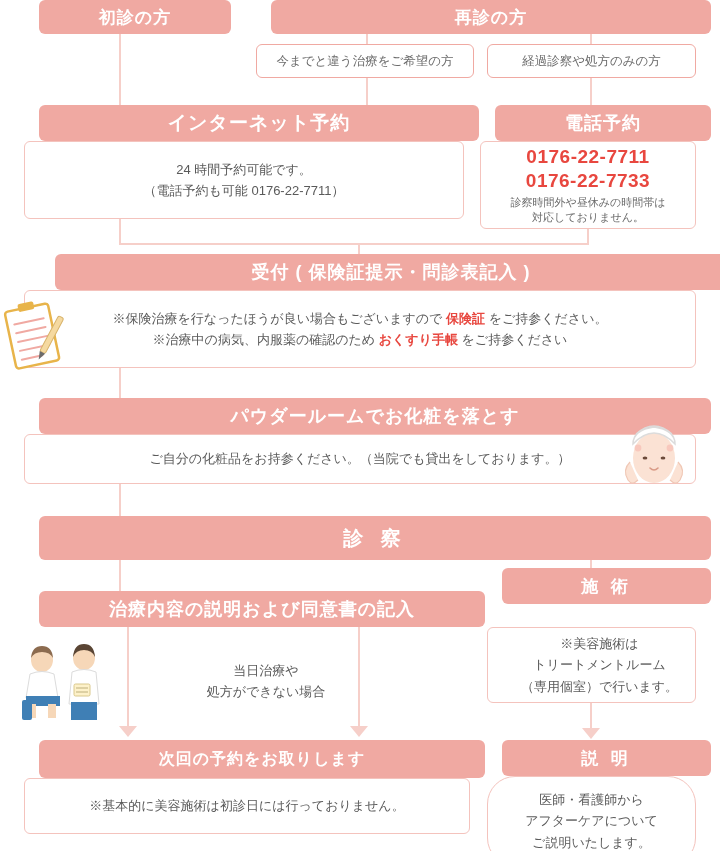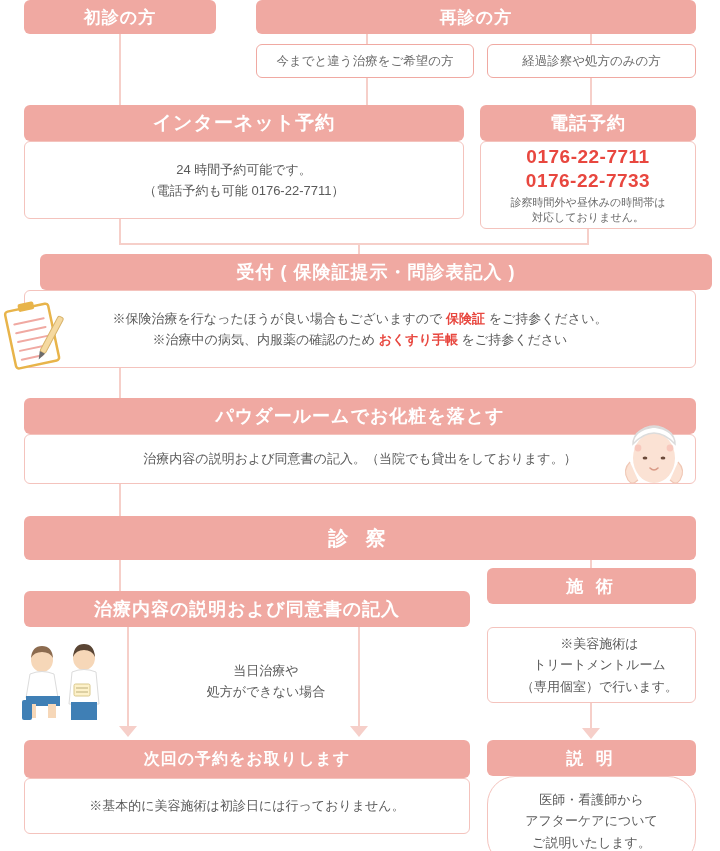--- a/index.html
+++ b/index.html
@@ -25,20 +25,21 @@
     position: absolute;
     background: #f0a9a2;
     border-radius: 6px;
     color: #ffffff;
     display: flex;
     align-items: center;
     justify-content: center;
     font-weight: bold;
     letter-spacing: 1px;
     box-sizing: border-box;
+    margin-left: 15px;
   }
   .panel {
     position: absolute;
     background: #ffffff;
     border: 1px solid #f4c3bd;
     border-radius: 6px;
     box-sizing: border-box;
     display: flex;
     flex-direction: column;
     align-items: center;
@@ -216,21 +217,21 @@
     </div>
     <div class="txt">
       <span>※治療中の病気、内服薬の確認のため </span><span class="red">おくすり手帳</span><span> をご持参ください</span>
     </div>
   </div>
 
   <div class="hdr" id="hdr-powder">
     <span>パウダールームでお化粧を落とす</span>
   </div>
   <div class="panel" id="panel-powder">
-    <div class="txt">治療内容の説明および同意書の記入。（当院でも貸出をしております。）</div>
+    <div class="txt">ご自分の化粧品をお持参ください。（当院でも貸出をしております。）</div>
   </div>
 
   <div class="hdr" id="hdr-exam">
     <span>診 察</span>
   </div>
 
   <div class="hdr" id="hdr-consent">
     <span>治療内容の説明および同意書の記入</span>
   </div>
 

